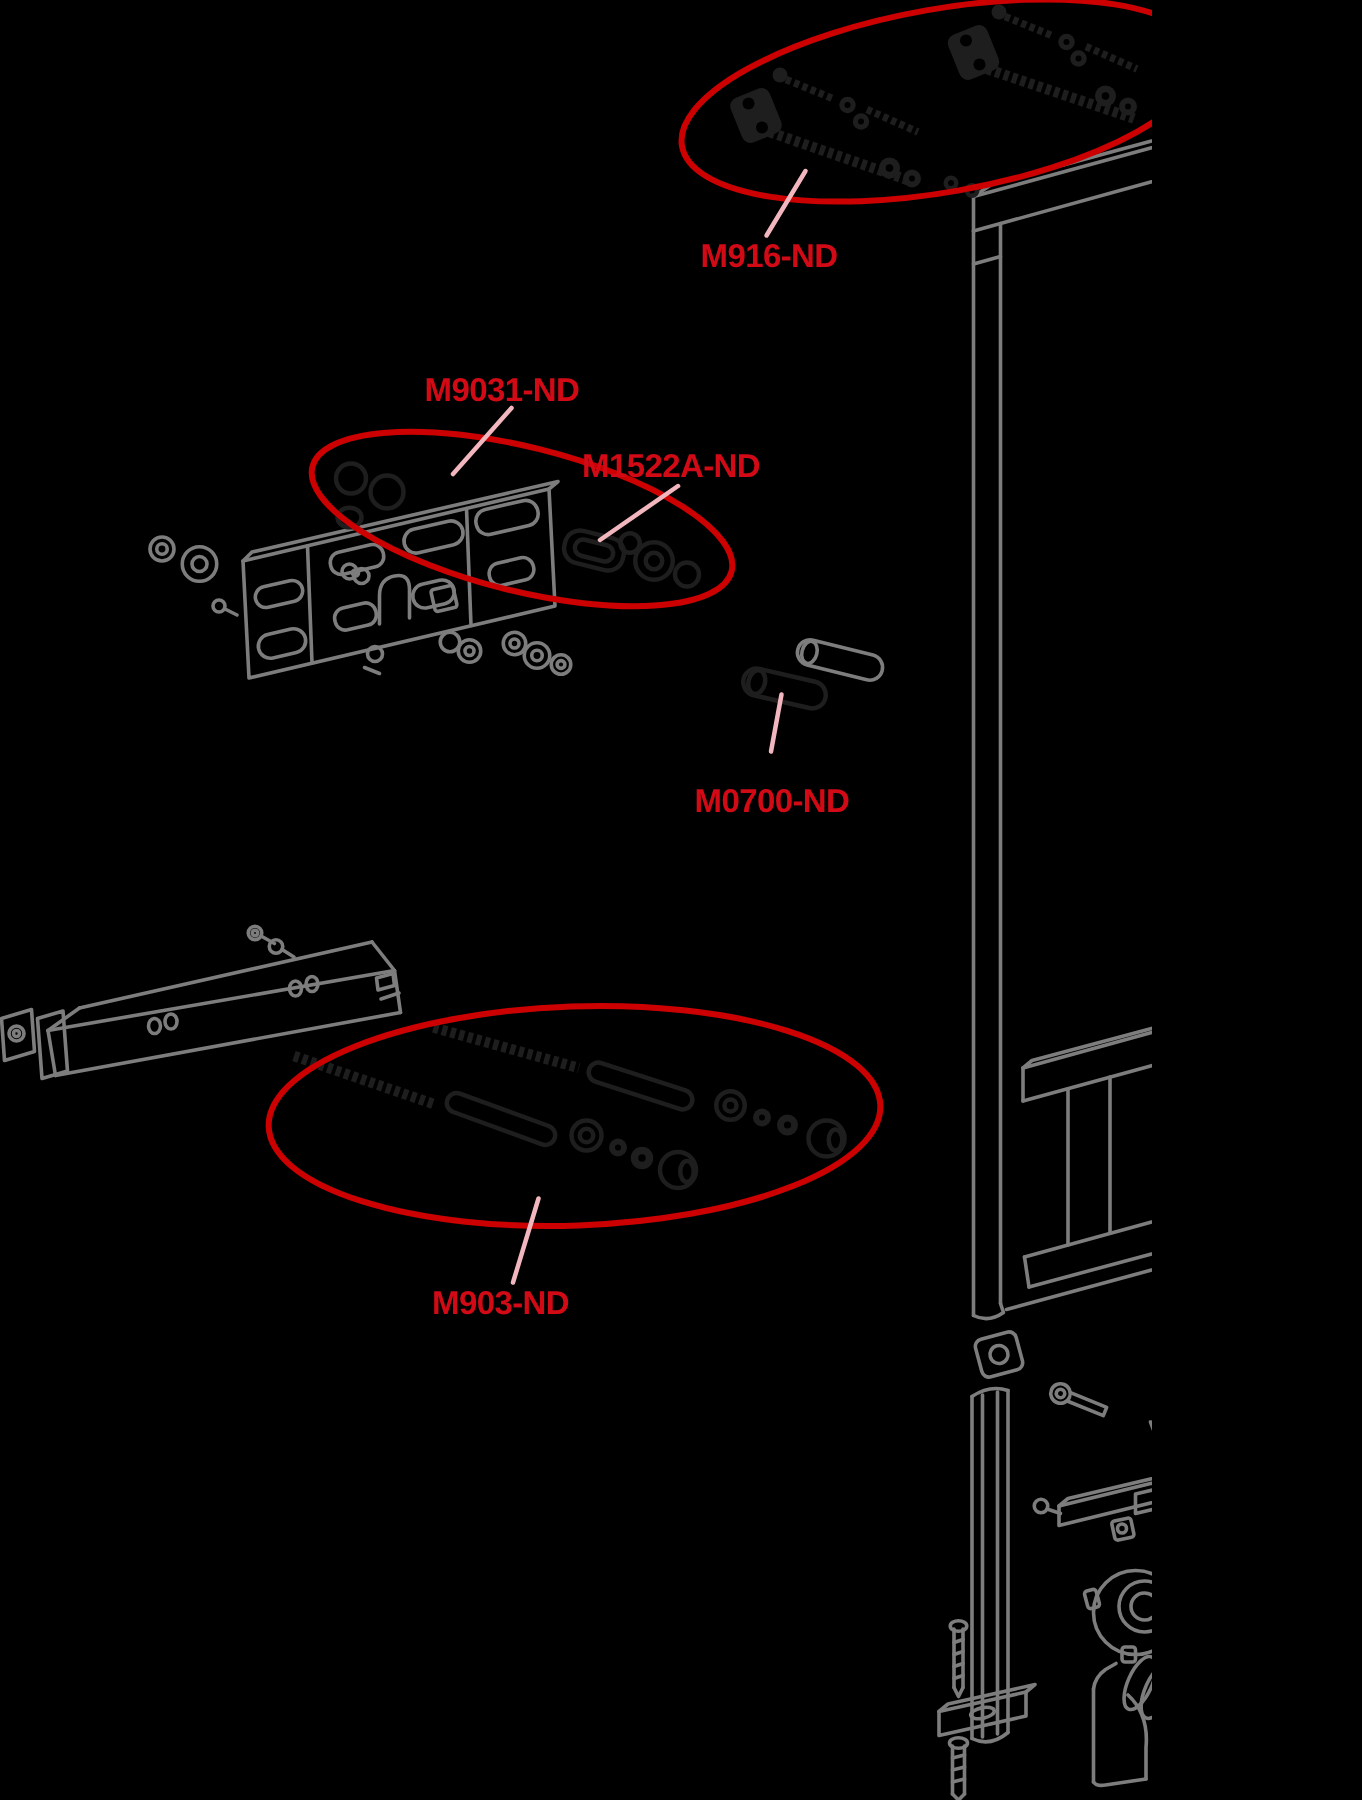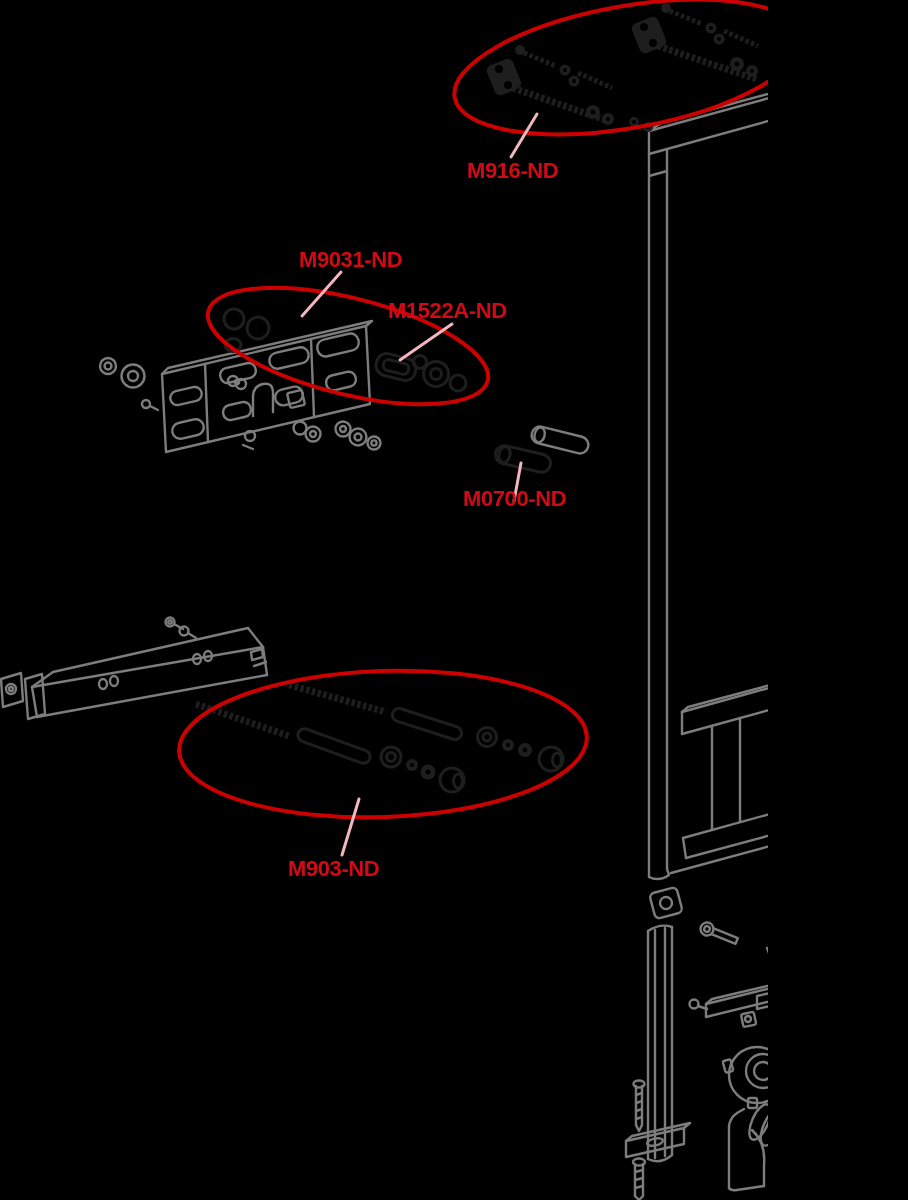--- a/index.html
+++ b/index.html
@@ -10,23 +10,23 @@
     --label-red:#d10a16;
     --leader-pink:#f2b6be;
   }
   html,body{margin:0;padding:0;background:var(--background);}
   #stage{position:relative;width:768px;height:1200px;background:var(--background);overflow:hidden;
          font-family:"Liberation Sans", sans-serif;}
   #art{position:absolute;left:0;top:0;}
   .part-label{position:absolute;font:700 22px/1 "Liberation Sans",sans-serif;
               color:var(--label-red);letter-spacing:-0.4px;white-space:nowrap;}
   #lab-m916{left:467px;top:160px;}
-  #lab-m9031{left:283px;top:249px;margin-left:16px;}
+  #lab-m9031{left:283px;top:249px;}
   #lab-m1522a{left:388px;top:300px;}
-  #lab-m0700{left:463px;top:488px;}
+  #lab-m0700{left:463px;top:523px;}
   #lab-m903{left:288px;top:858px;}
   
   .g{stroke:var(--frame-line);stroke-width:2.4;fill:none;stroke-linecap:round;stroke-linejoin:round;}
   .gf{stroke:var(--frame-line);stroke-width:2.4;fill:#000;stroke-linejoin:round;}
   .d{stroke:var(--dark-part);stroke-width:3;fill:none;stroke-linecap:round;stroke-linejoin:round;}
   .dfb{stroke:var(--dark-part);stroke-width:3;fill:#000;stroke-linejoin:round;}
   .df{fill:var(--dark-part);stroke:none;}
   .hole{fill:#000;stroke:none;}
   .rod{stroke:var(--dark-part);stroke-width:7;stroke-dasharray:3.5 2.4;stroke-linecap:butt;fill:none;}
   .rodthin{stroke-width:5;}

